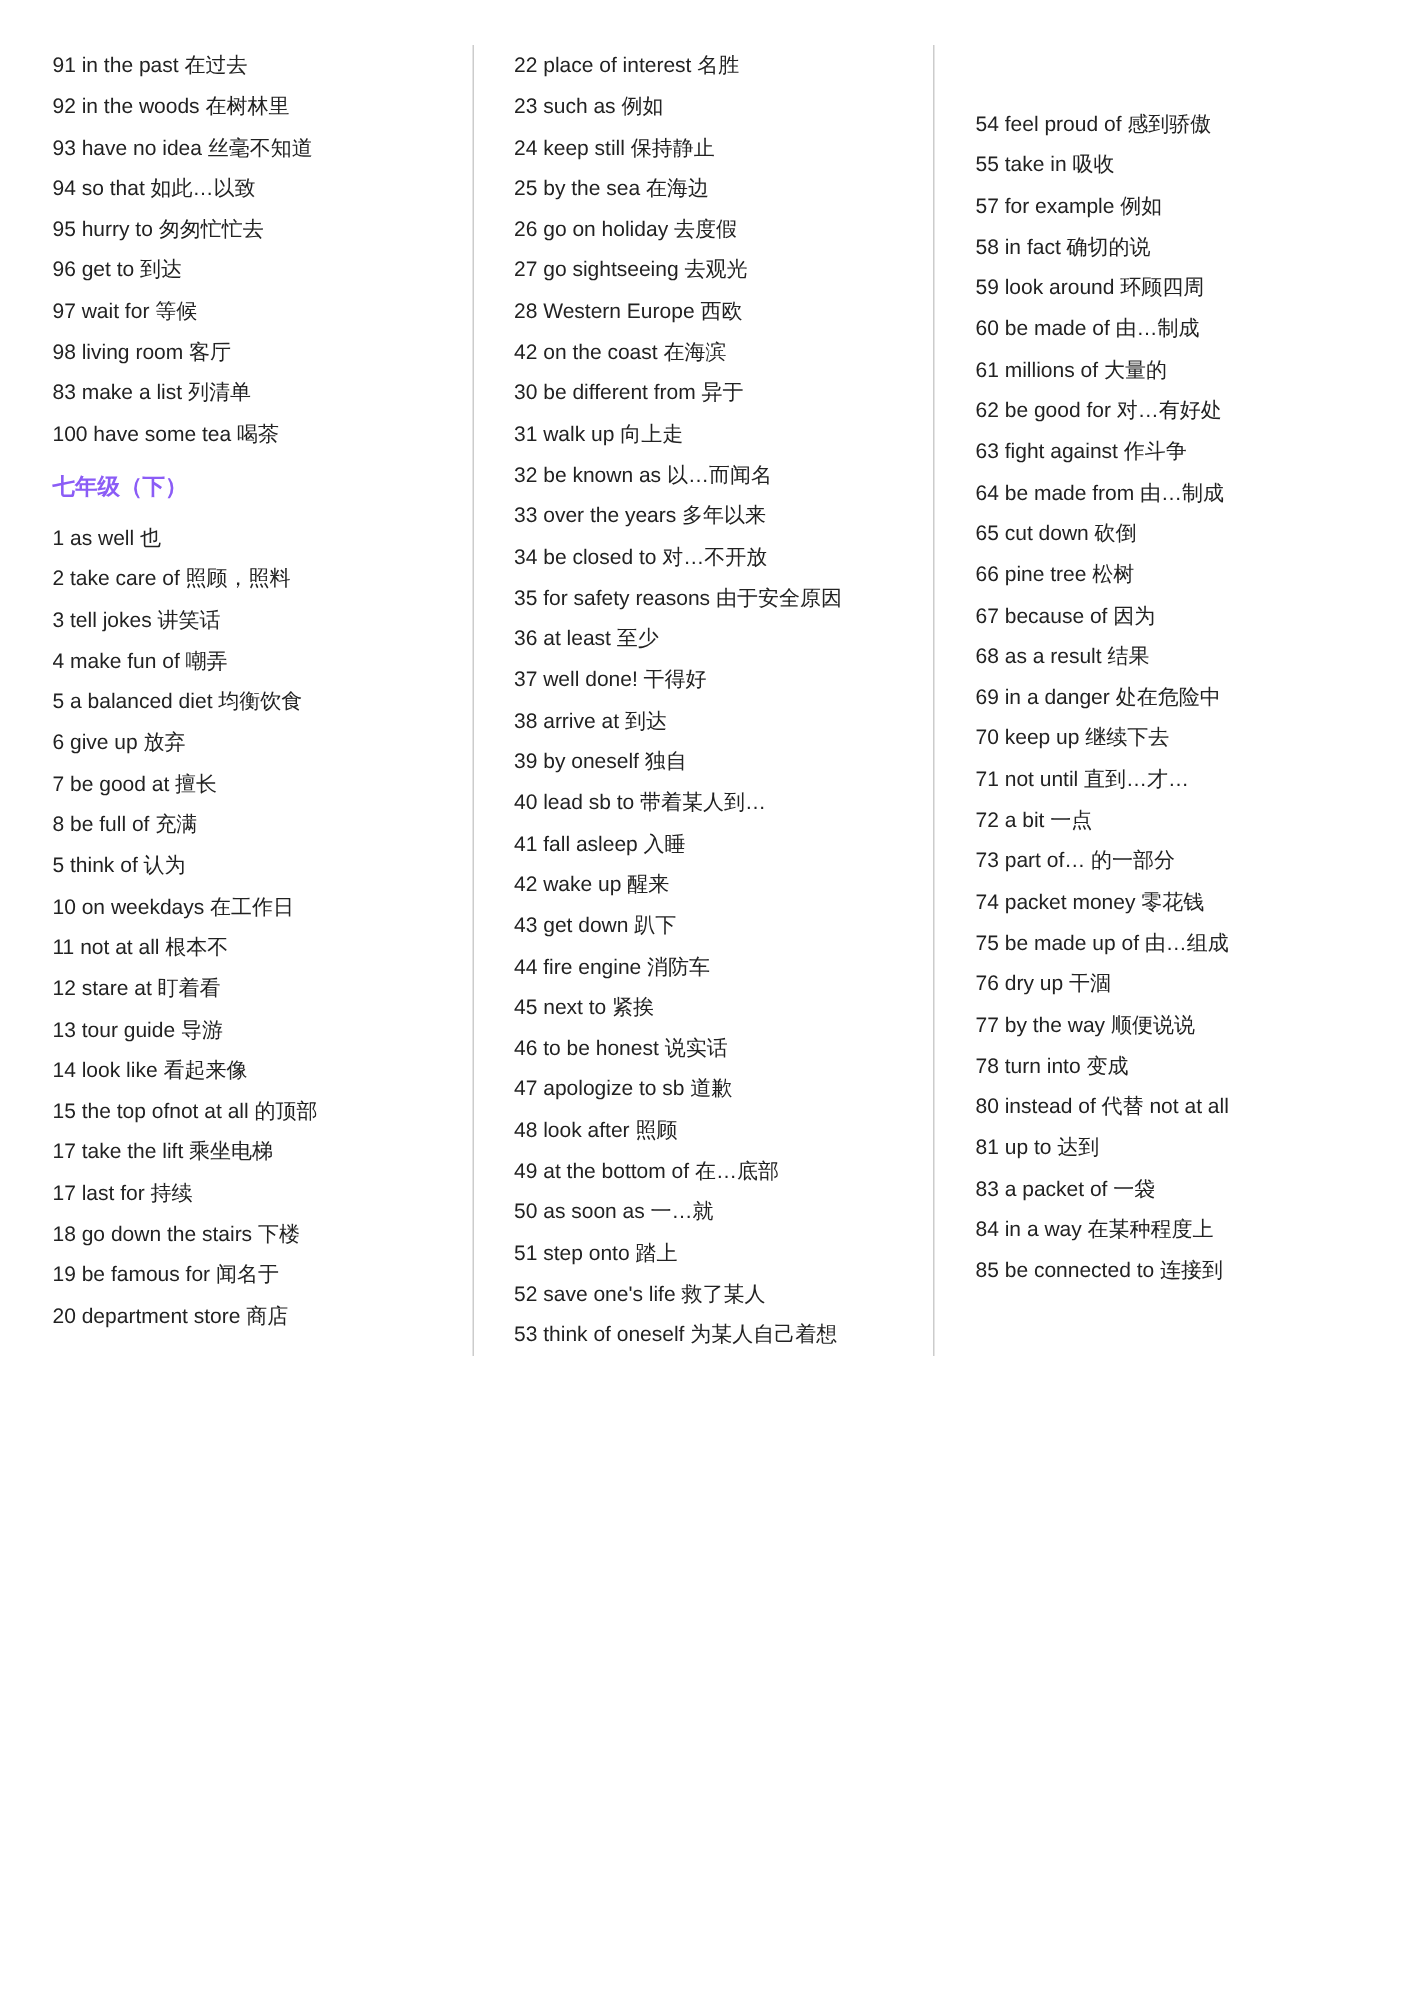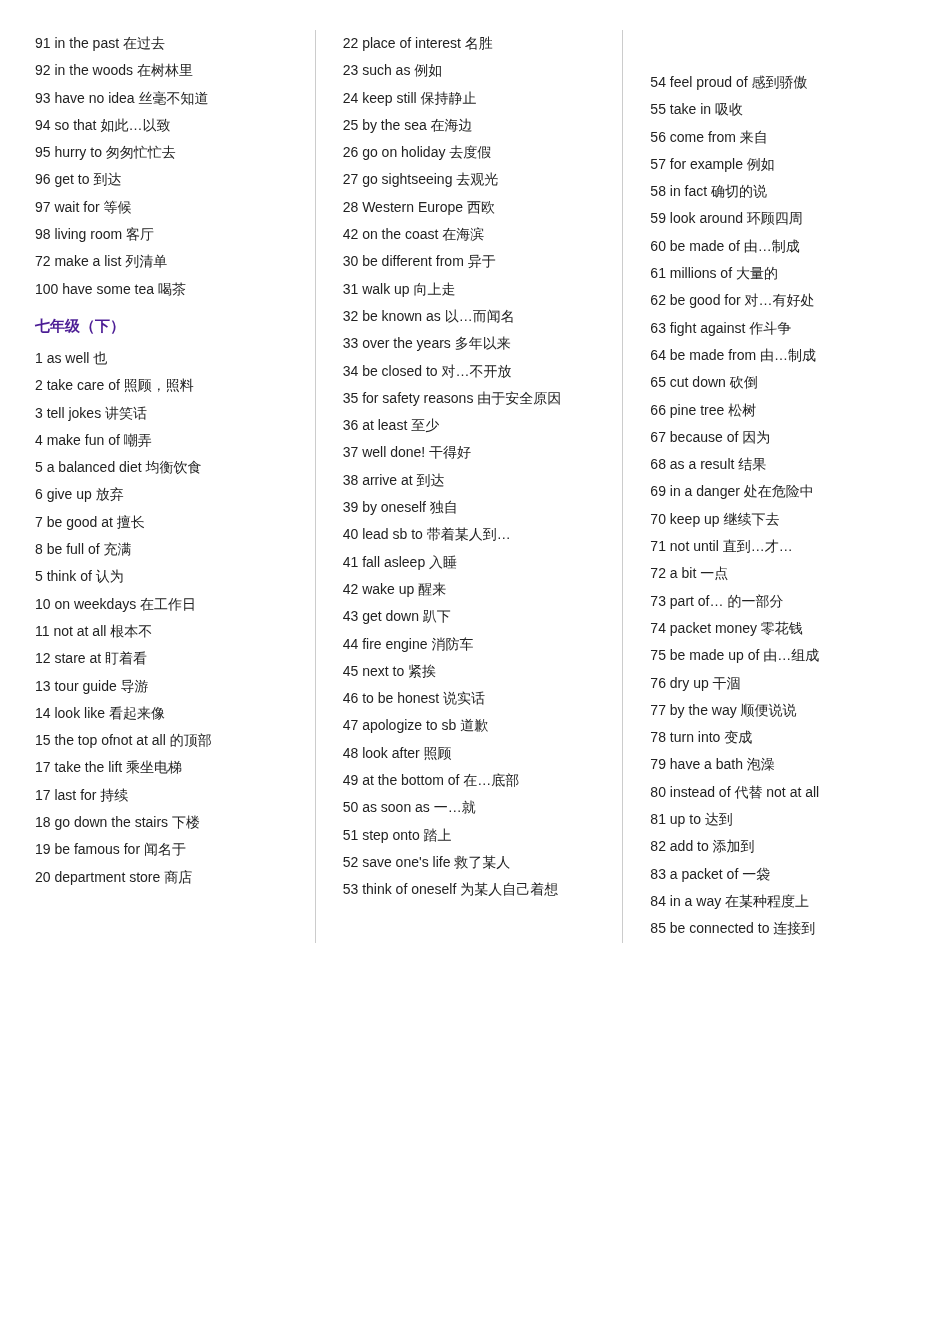--- a/index.html
+++ b/index.html
@@ -23,41 +23,42 @@
     }
     .col:last-child {
       border-right: none;
       margin-top: 39px;
     }
     .item {
       line-height: 1.95;
       font-size: 14px;
     }
     .section-header {
-      color: #4c1d95;
+      color: #8b5cf6;
       font-weight: bold;
       font-size: 15px;
       margin: 8px 0 4px 0;
       line-height: 2;
+      font-family: Liberation Mono, monospace;
     }
   </style>
 </head>
 <body>
 
 <div class="columns-wrapper">
   <div class="col" id="col1-el">
       <div class="item">91 in the past 在过去</div>
       <div class="item">92 in the woods 在树林里</div>
       <div class="item">93 have no idea 丝毫不知道</div>
       <div class="item">94 so that 如此…以致</div>
       <div class="item">95 hurry to 匆匆忙忙去</div>
       <div class="item">96 get to 到达</div>
       <div class="item">97 wait for 等候</div>
       <div class="item">98 living room 客厅</div>
-      <div class="item">72 make a list 列清单</div>
+      <div class="item">83 make a list 列清单</div>
       <div class="item">100 have some tea 喝茶</div>
       <div class="section-header">七年级（下）</div>
       <div class="item">1 as well 也</div>
       <div class="item">2 take care of 照顾，照料</div>
       <div class="item">3 tell jokes 讲笑话</div>
       <div class="item">4 make fun of 嘲弄</div>
       <div class="item">5 a balanced diet 均衡饮食</div>
       <div class="item">6 give up 放弃</div>
       <div class="item">7 be good at 擅长</div>
       <div class="item">8 be full of 充满</div>
@@ -104,21 +105,20 @@
       <div class="item">48 look after 照顾</div>
       <div class="item">49 at the bottom of 在…底部</div>
       <div class="item">50 as soon as 一…就</div>
       <div class="item">51 step onto 踏上</div>
       <div class="item">52 save one's life 救了某人</div>
       <div class="item">53 think of oneself 为某人自己着想</div>
     </div>
   <div class="col" id="col3-el">
       <div class="item">54 feel proud of 感到骄傲</div>
       <div class="item">55 take in 吸收</div>
-      <div class="item">56 come from 来自</div>
       <div class="item">57 for example 例如</div>
       <div class="item">58 in fact 确切的说</div>
       <div class="item">59 look around 环顾四周</div>
       <div class="item">60 be made of 由…制成</div>
       <div class="item">61 millions of 大量的</div>
       <div class="item">62 be good for 对…有好处</div>
       <div class="item">63 fight against 作斗争</div>
       <div class="item">64 be made from 由…制成</div>
       <div class="item">65 cut down 砍倒</div>
       <div class="item">66 pine tree 松树</div>
@@ -127,21 +127,19 @@
       <div class="item">69 in a danger 处在危险中</div>
       <div class="item">70 keep up 继续下去</div>
       <div class="item">71 not until 直到…才…</div>
       <div class="item">72 a bit 一点</div>
       <div class="item">73 part of… 的一部分</div>
       <div class="item">74 packet money 零花钱</div>
       <div class="item">75 be made up of 由…组成</div>
       <div class="item">76 dry up 干涸</div>
       <div class="item">77 by the way 顺便说说</div>
       <div class="item">78 turn into 变成</div>
-      <div class="item">79 have a bath 泡澡</div>
       <div class="item">80 instead of 代替 not at all</div>
       <div class="item">81 up to 达到</div>
-      <div class="item">82 add to 添加到</div>
       <div class="item">83 a packet of 一袋</div>
       <div class="item">84 in a way 在某种程度上</div>
       <div class="item">85 be connected to 连接到</div>
     </div>
 </div>
 
 </body></html>

